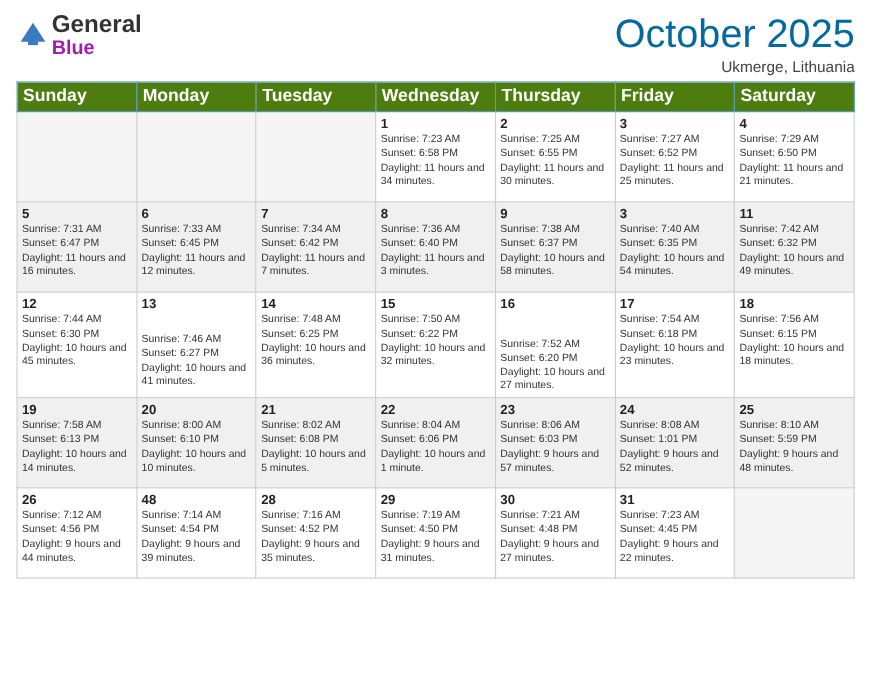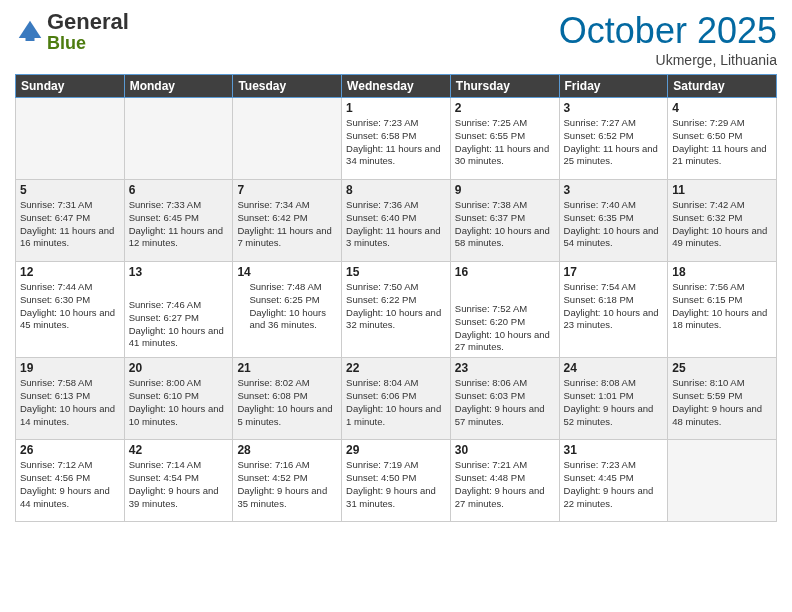--- a/index.html
+++ b/index.html
@@ -31,21 +31,21 @@
       line-height: 1.1;
     }
     .logo-general {
       font-size: 22px;
       font-weight: bold;
       color: #333;
     }
     .logo-blue {
       font-size: 18px;
       font-weight: bold;
-      color: #4d7c0f;
+      color: #a21caf;
     }
     .logo-icon {
       width: 30px;
       height: 30px;
       margin-right: 2px;
     }
     .title-area {
       text-align: right;
     }
     .month-title {
@@ -56,25 +56,25 @@
     .location {
       font-size: 14px;
       color: #444;
     }
     .calendar {
       width: 100%;
       border-collapse: collapse;
       table-layout: fixed;
     }
     .calendar th {
-      background: #404040;
+      background: #4d7c0f;
       color: #fff;
       text-align: left;
       padding: 4px 5px;
-      font-size: 12px;
+      font-size: 16px;
       font-weight: bold;
       border: 1px solid #5a9ad4;
     }
     .calendar td {
       border: 1px solid #ccc;
       vertical-align: top;
       padding: 3px 4px;
       font-size: 10px;
       color: #333;
       background: #fff;
@@ -214,21 +214,21 @@
 Daylight: 10 hours and 45 minutes.</div>
           </td>
           <td>
             <div class="day-number">13</div>
             <div class="day-info" style="white-space: pre-line; margin-top: 20px;">Sunrise: 7:46 AM
 Sunset: 6:27 PM
 Daylight: 10 hours and 41 minutes.</div>
           </td>
           <td>
             <div class="day-number">14</div>
-            <div class="day-info" style="white-space: pre-line; margin-left: 12px;">Sunrise: 7:48 AM
+            <div class="day-info" style="white-space: pre-line;">Sunrise: 7:48 AM
 Sunset: 6:25 PM
 Daylight: 10 hours and 36 minutes.</div>
           </td>
           <td>
             <div class="day-number">15</div>
             <div class="day-info" style="white-space: pre-line;">Sunrise: 7:50 AM
 Sunset: 6:22 PM
 Daylight: 10 hours and 32 minutes.</div>
           </td>
           <td>
@@ -295,21 +295,21 @@
           </td>
         </tr>
         <tr>
           <td>
             <div class="day-number">26</div>
             <div class="day-info" style="white-space: pre-line;">Sunrise: 7:12 AM
 Sunset: 4:56 PM
 Daylight: 9 hours and 44 minutes.</div>
           </td>
           <td>
-            <div class="day-number">42</div>
+            <div class="day-number">48</div>
             <div class="day-info" style="white-space: pre-line;">Sunrise: 7:14 AM
 Sunset: 4:54 PM
 Daylight: 9 hours and 39 minutes.</div>
           </td>
           <td>
             <div class="day-number">28</div>
             <div class="day-info" style="white-space: pre-line;">Sunrise: 7:16 AM
 Sunset: 4:52 PM
 Daylight: 9 hours and 35 minutes.</div>
           </td>

